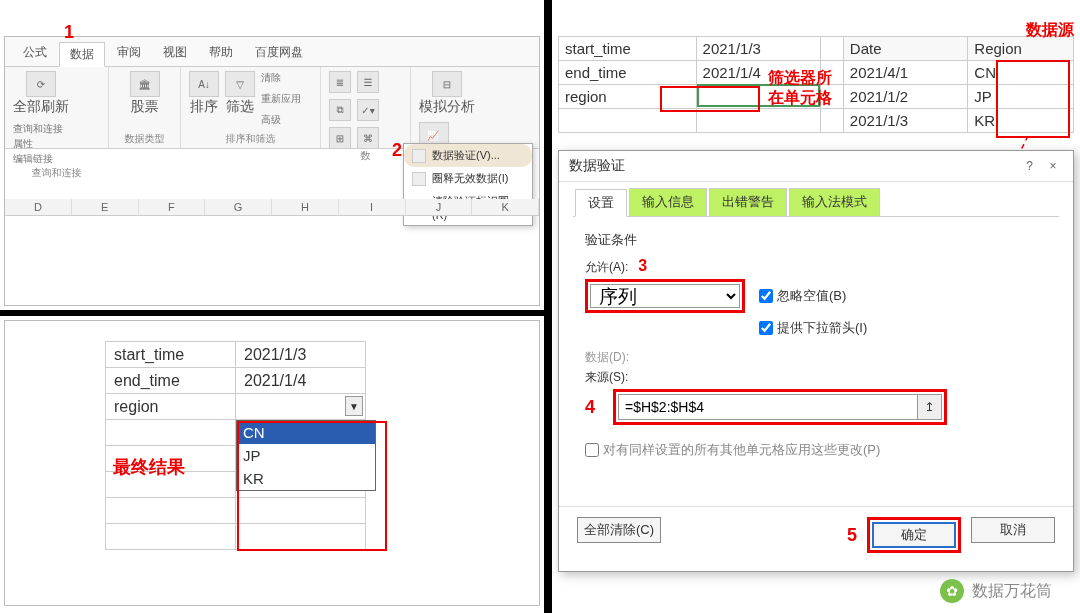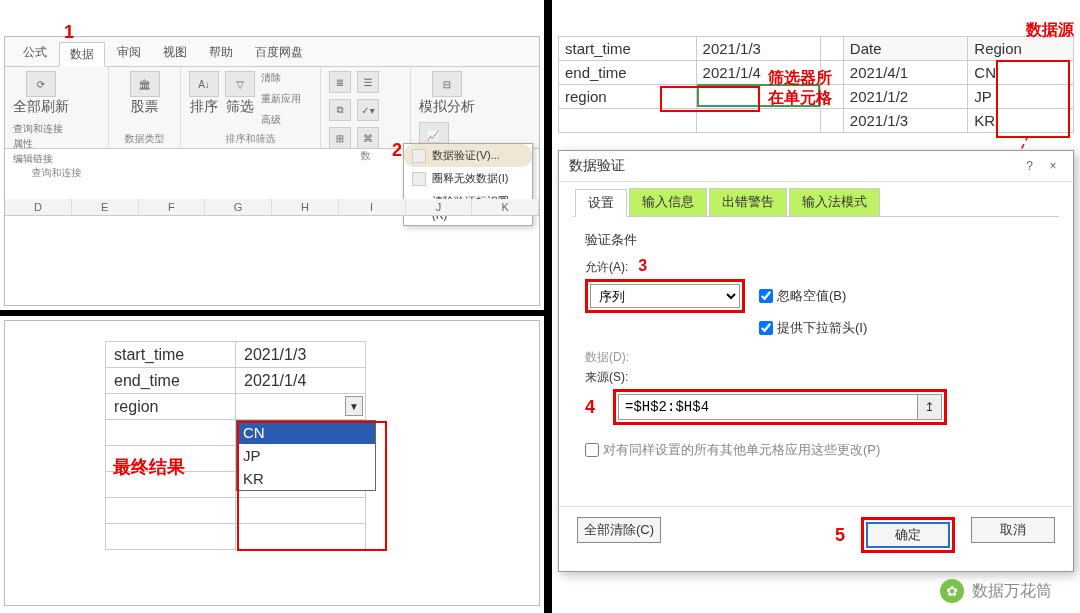--- a/index.html
+++ b/index.html
@@ -65,30 +65,30 @@
 .dlgtitle { background: #fff; border-bottom: 1px solid #ddd; padding: 6px 10px; display:flex; justify-content: space-between; align-items: center; }
 .dlgtitle .ttl { font-size: 14px; color: #333; }
 .dlgtitle .ctrls span { display:inline-block; width: 20px; text-align:center; color:#666; cursor:pointer; }
 .dlgtabs { display:flex; gap: 2px; padding: 6px 16px 0; }
 .dlgtab { padding: 4px 12px; font-size: 13px; border: 1px solid #ccc; border-bottom: none; background: #bef264; cursor:pointer; }
 .dlgtab.active { background: #fff; border-bottom: 1px solid #fff; position:relative; top:1px; }
 .dlgbody { border-top: 1px solid #ccc; margin: 0 14px; padding: 14px 12px 8px; }
 .sect { font-size: 13px; color: #333; margin-bottom: 8px; font-family: Liberation Serif, serif; }
 .lbl { font-size: 12px; color: #333; margin-bottom: 3px; display:block; }
 .row { display:flex; align-items:center; gap: 14px; margin-bottom: 12px; }
-select.combo, input.txt { height: 24px; font-size: 13px; border: 1px solid #999; background:#fff; padding: 0 4px; }
+select.combo, input.txt { height: 24px; font-size: 19px; border: 1px solid #999; background:#fff; padding: 0 4px; }
 select.combo { width: 150px; }
 select.combo[disabled] { background: #eee; color: #888; }
 .chk { display:flex; align-items:center; gap:4px; font-size:13px; }
 .chk input { width: 14px; height:14px; }
 .srcwrap { display:flex; align-items:center; }
-input.src { width: 300px; height: 26px; font-size: 14px; border: 1px solid #999; padding: 0 6px; font-family: Liberation Mono, monospace; }
+input.src { width: 300px; height: 26px; font-size: 14px; border: 1px solid #999; padding: 0 6px; }
 .srcbtn { width: 24px; height: 26px; border:1px solid #999; border-left:none; background:#eee; display:flex; align-items:center; justify-content:center; }
 .redbox2 { border: 3px solid #e00; padding: 2px; display:inline-block; }
-.dlgfoot { display:flex; justify-content: flex-end; gap: 16px; padding: 10px 18px; border-top: 1px solid #ddd; position: absolute; left:0; right:0; bottom:8px; }
+.dlgfoot { display:flex; justify-content: flex-end; gap: 10px; padding: 10px 18px; border-top: 1px solid #ddd; position: absolute; left:0; right:0; bottom:8px; }
 .btn { width: 84px; height: 26px; border: 1px solid #888; background: #f5f5f5; font-size: 13px; cursor:pointer; display:flex; align-items:center; justify-content:center; }
 .btn.pri { border: 2px solid #2a6ecb; }
 
 
 .vsep { position: absolute; left: 544px; top: 0; width: 8px; height: 613px; background: #000; }
 .hsep { position: absolute; left: 0; top: 310px; width: 544px; height: 6px; background: #000; }
 
 
 svg.arrow { position: absolute; pointer-events: none; }
 

